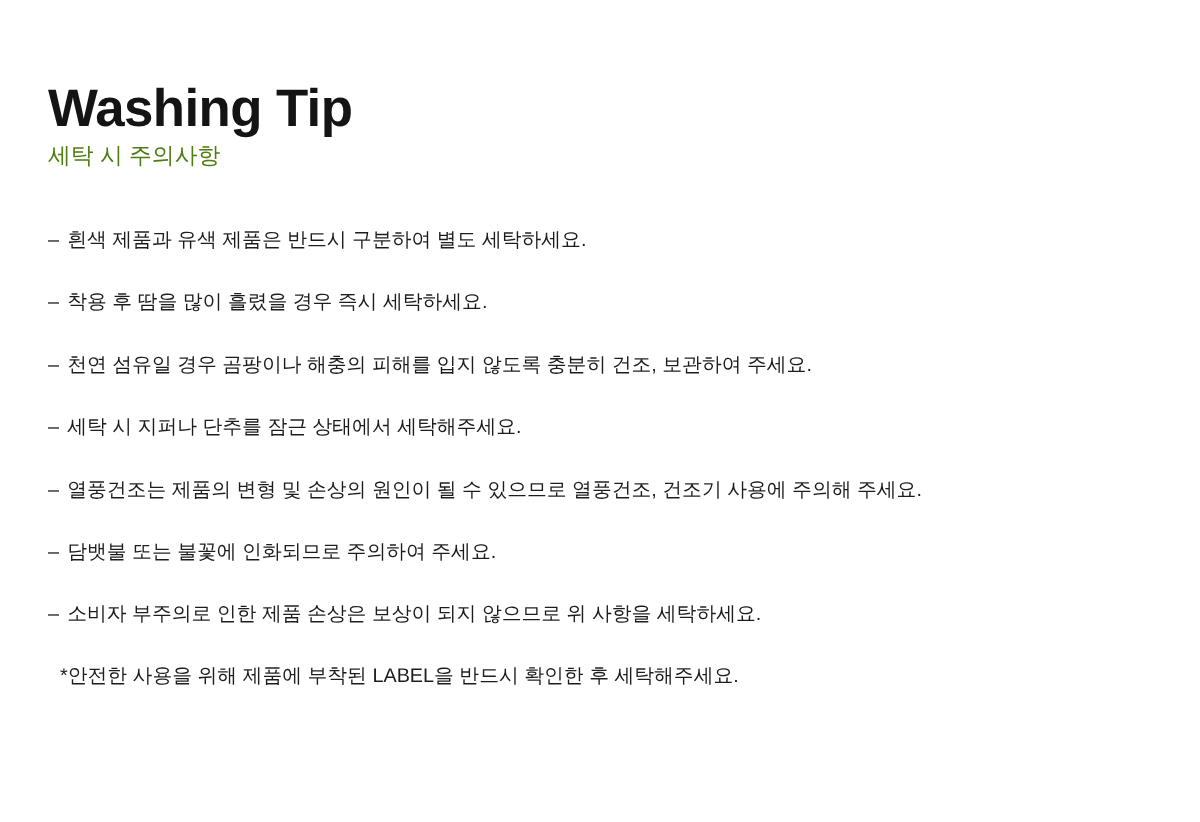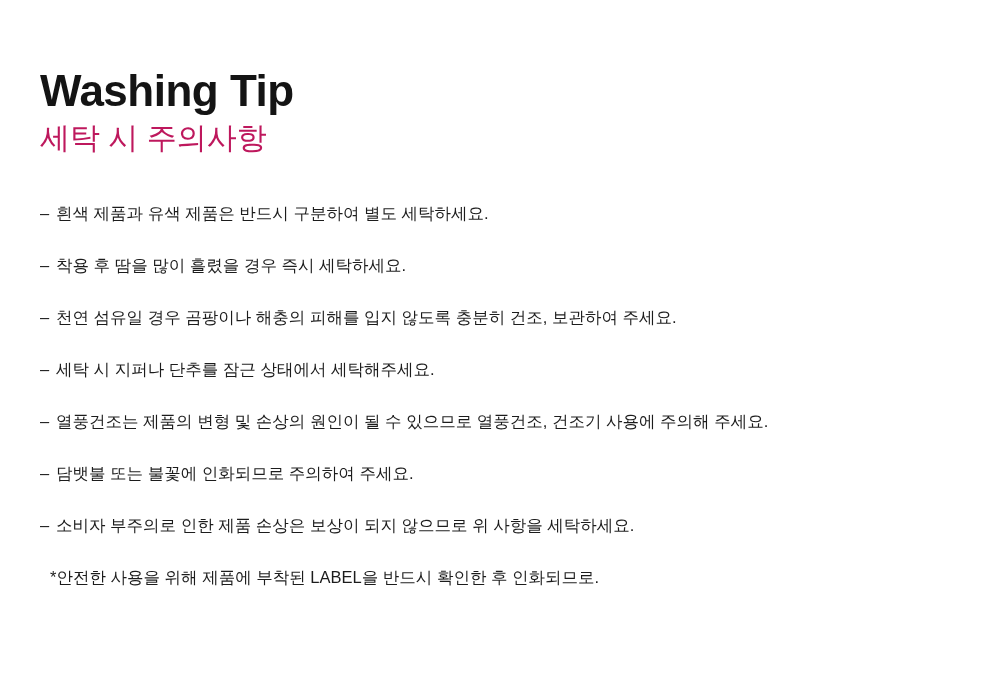--- a/index.html
+++ b/index.html
@@ -25,25 +25,25 @@
   }
   .title {
     font-size: 44px;
     font-weight: bold;
     letter-spacing: -0.5px;
     line-height: 1.05;
     margin: 0 0 6px 0;
     color: #141414;
   }
   .subtitle {
-    font-size: 30px;
+    font-size: 19px;
     font-weight: normal;
     line-height: 1.2;
     margin: 0 0 46px 0;
-    color: #be185d;
+    color: #4d7c0f;
   }
   .tips {
     list-style: none;
     margin: 0;
     padding: 0;
   }
   .tips li {
     font-size: 16.5px;
     line-height: 1.45;
     color: #1c1c1c;
@@ -74,15 +74,15 @@
   <ul class="tips">
     <li><span class="dash">–</span><span>흰색 제품과 유색 제품은 반드시 구분하여 별도 세탁하세요.</span></li>
     <li><span class="dash">–</span><span>착용 후 땀을 많이 흘렸을 경우 즉시 세탁하세요.</span></li>
     <li><span class="dash">–</span><span>천연 섬유일 경우 곰팡이나 해충의 피해를 입지 않도록 충분히 건조, 보관하여 주세요.</span></li>
     <li><span class="dash">–</span><span>세탁 시 지퍼나 단추를 잠근 상태에서 세탁해주세요.</span></li>
     <li><span class="dash">–</span><span>열풍건조는 제품의 변형 및 손상의 원인이 될 수 있으므로 열풍건조, 건조기 사용에 주의해 주세요.</span></li>
     <li><span class="dash">–</span><span>담뱃불 또는 불꽃에 인화되므로 주의하여 주세요.</span></li>
     <li><span class="dash">–</span><span>소비자 부주의로 인한 제품 손상은 보상이 되지 않으므로 위 사항을 세탁하세요.</span></li>
   </ul>
 
-  <p class="note">*안전한 사용을 위해 제품에 부착된 LABEL을 반드시 확인한 후 인화되므로.</p>
+  <p class="note">*안전한 사용을 위해 제품에 부착된 LABEL을 반드시 확인한 후 세탁해주세요.</p>
 
 </div>
 
 </body></html>

